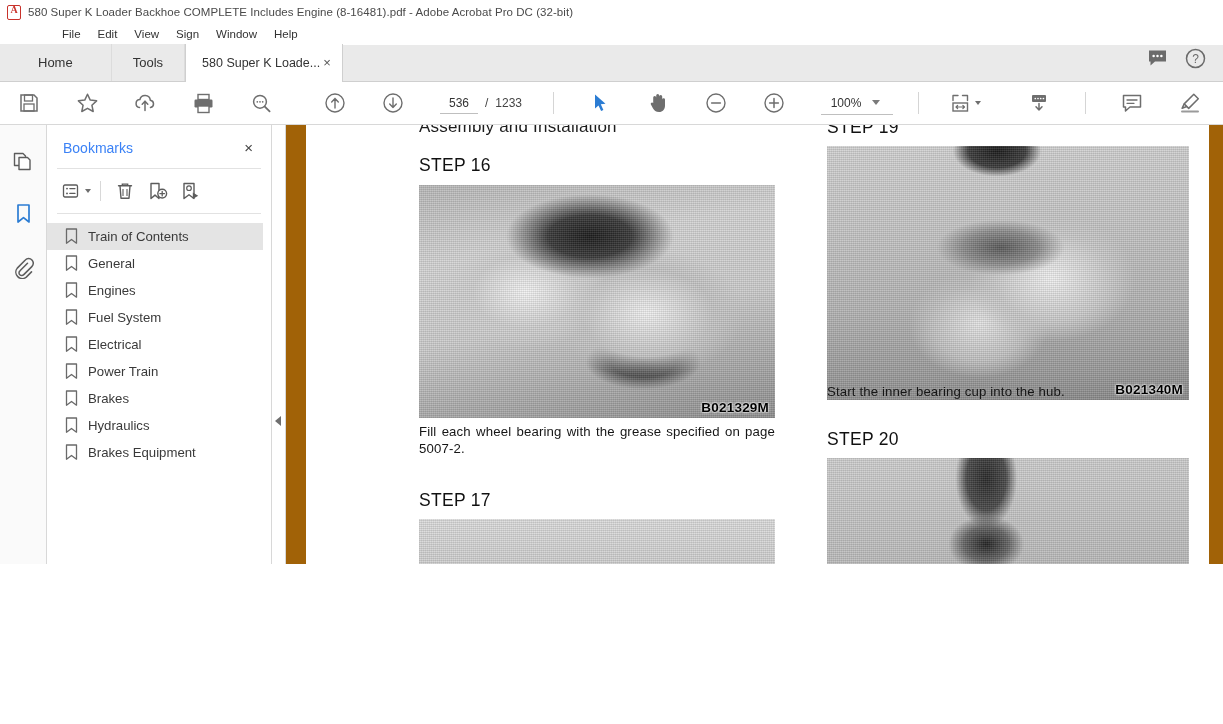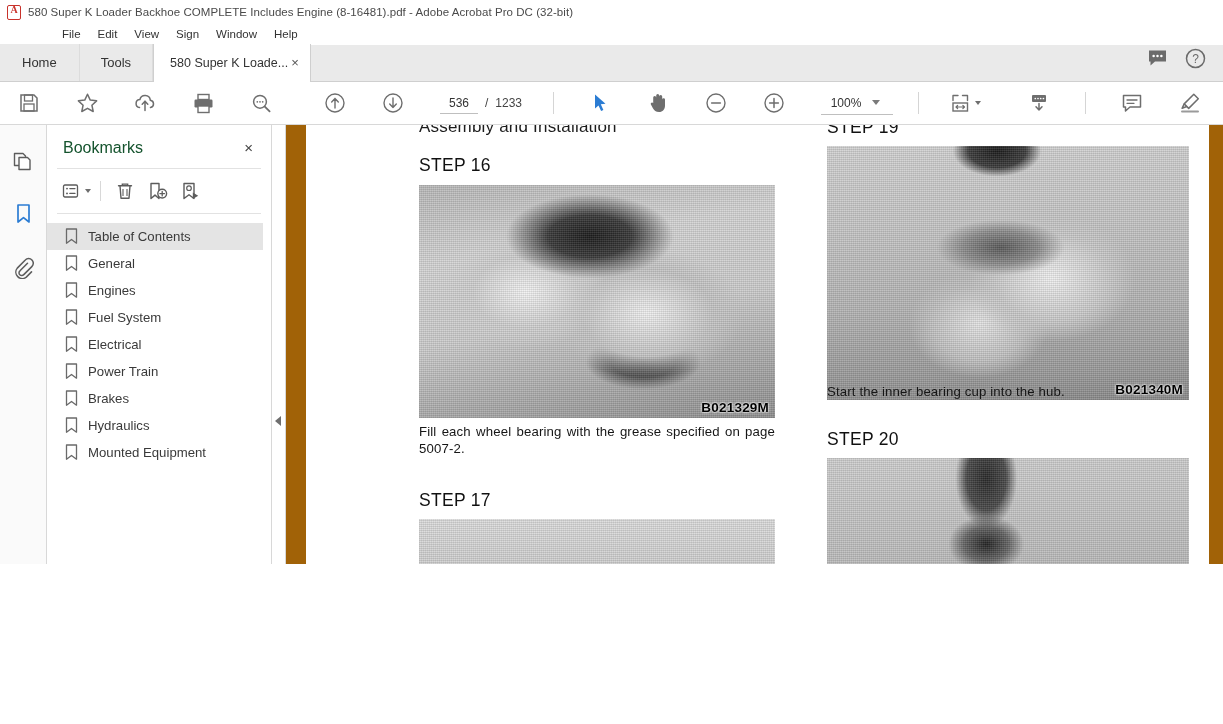--- a/index.html
+++ b/index.html
@@ -48,21 +48,21 @@
     height: 37px; background: #eaeaea;
     border-bottom: 1px solid #cfcfcf;
     display: flex; align-items: flex-end; position: relative;
   }
   .tab {
     height: 37px; display: flex; align-items: center;
     padding: 0 21px; font-size: 13px; color: #333;
     background: #eaeaea; cursor: default; white-space: nowrap;
     border-right: 1px solid #dcdcdc;
   }
-  .tab.home { padding: 0 22px; }
+  .tab.home { padding: 0 38px; }
   .tab.doc {
     background: #ffffff; border-right: 1px solid #cfcfcf;
     border-left: 1px solid #cfcfcf;
     padding: 0 9px 0 16px; gap: 1px; position: relative;
     font-size: 12.5px;
   }
   .tab.doc::after {
     content: ""; position: absolute; left: 0; right: 0; bottom: -1px;
     height: 1px; background: #ffffff;
   }
@@ -139,21 +139,21 @@
   }
 
   
   .bm-panel {
     width: 225px; background: #fff; border-right: 1px solid #d8d8d8;
     display: flex; flex-direction: column; flex: none;
   }
   .bm-head {
     display: flex; align-items: center; padding: 13px 14px 11px 16px;
   }
-  .bm-title { font-size: 16px; color: #14532d; }
+  .bm-title { font-size: 14px; color: #3b82f6; }
   .bm-close {
     margin-left: auto; font-size: 15px; color: #444; cursor: pointer;
     line-height: 1; padding: 2px 4px;
   }
   .bm-divider { height: 1px; background: #e2e2e2; margin: 0 10px; }
   .bm-tools {
     display: flex; align-items: center; padding: 9px 10px 9px 14px; gap: 3px;
   }
   .bmt-btn {
     width: 30px; height: 26px; display: flex; align-items: center;
@@ -494,21 +494,21 @@
       </div>
       <div class="bm-divider"></div>
 
       <div class="bm-list" id="bm-list">
           <div class="bm-item sel">
             <span class="bm-ico">
               <svg width="13" height="17" viewBox="0 0 13 17">
                 <path d="M1.5 1h10v14.2L6.5 11.4 1.5 15.2z" fill="none" stroke="#6a6a6a" stroke-width="1.3" stroke-linejoin="round"></path>
               </svg>
             </span>
-            <span>Table of Contents</span>
+            <span>Train of Contents</span>
           </div>
           <div class="bm-item">
             <span class="bm-ico">
               <svg width="13" height="17" viewBox="0 0 13 17">
                 <path d="M1.5 1h10v14.2L6.5 11.4 1.5 15.2z" fill="none" stroke="#6a6a6a" stroke-width="1.3" stroke-linejoin="round"></path>
               </svg>
             </span>
             <span>General</span>
           </div>
           <div class="bm-item">
@@ -558,21 +558,21 @@
               </svg>
             </span>
             <span>Hydraulics</span>
           </div>
           <div class="bm-item">
             <span class="bm-ico">
               <svg width="13" height="17" viewBox="0 0 13 17">
                 <path d="M1.5 1h10v14.2L6.5 11.4 1.5 15.2z" fill="none" stroke="#6a6a6a" stroke-width="1.3" stroke-linejoin="round"></path>
               </svg>
             </span>
-            <span>Mounted Equipment</span>
+            <span>Brakes Equipment</span>
           </div>
         </div>
     </div>
 
     <div class="splitter">
       <div class="collapse-arrow"></div>
     </div>
 
     <div class="viewport">
       <div class="page">

